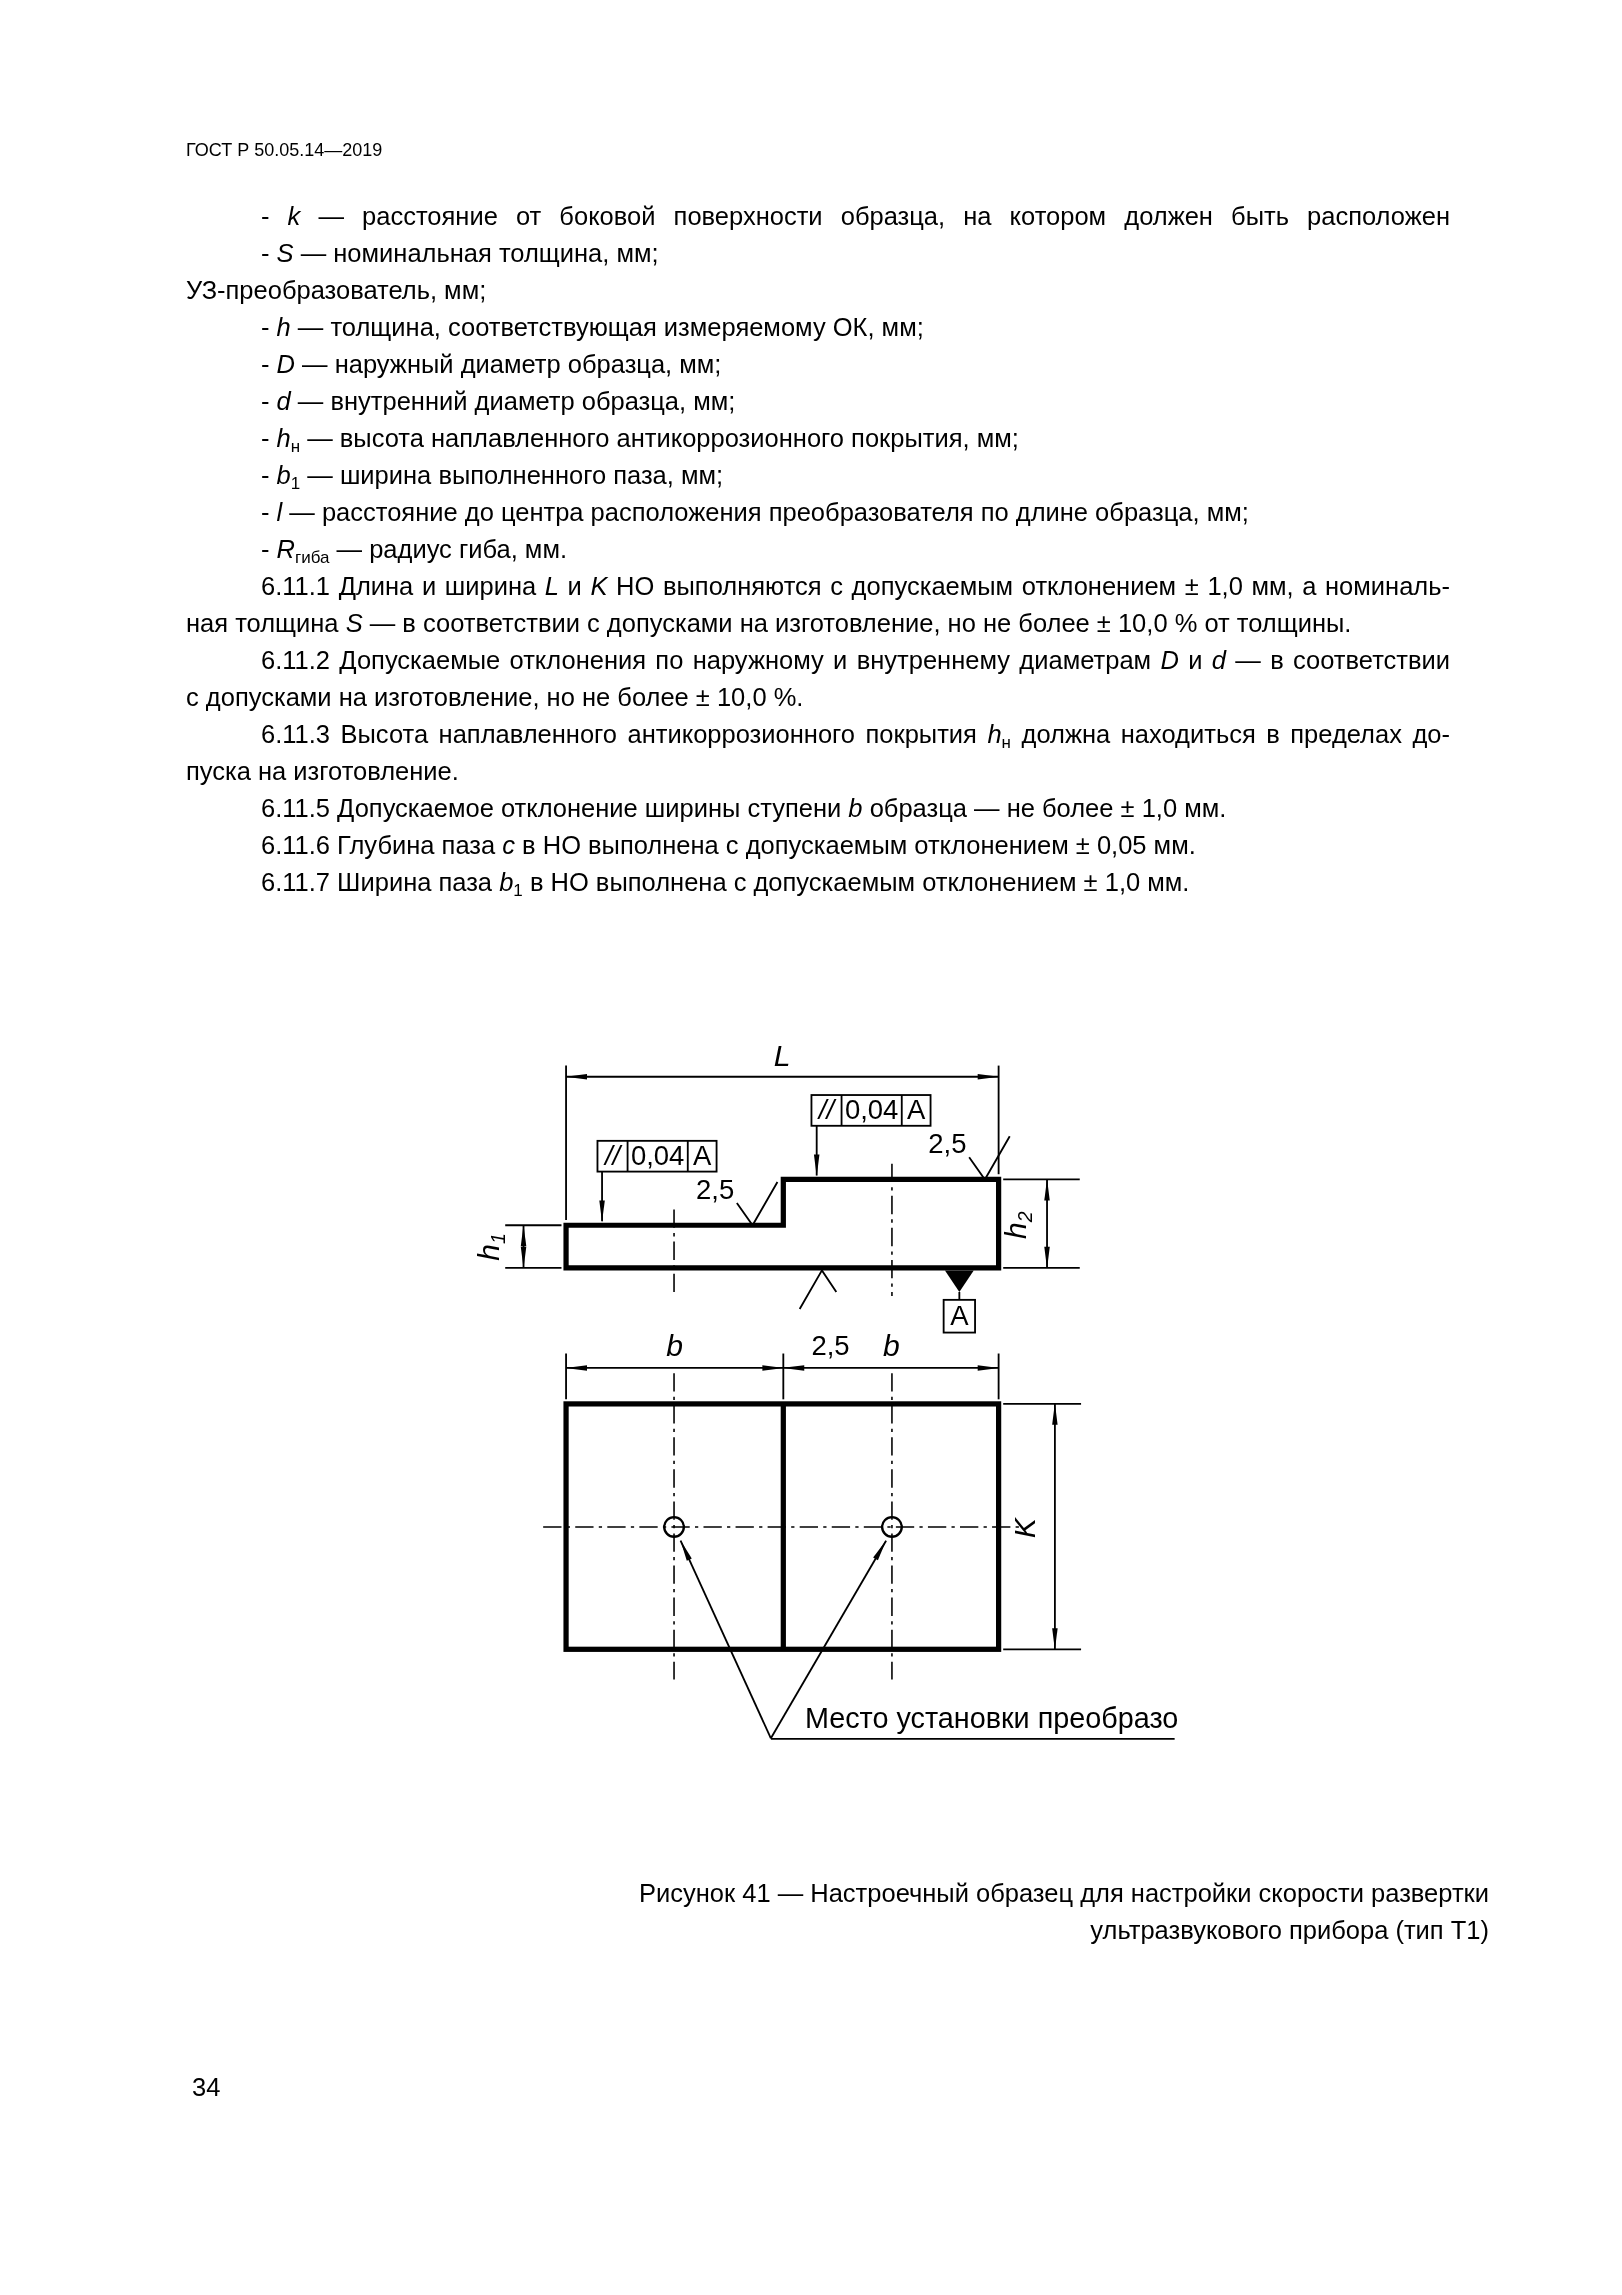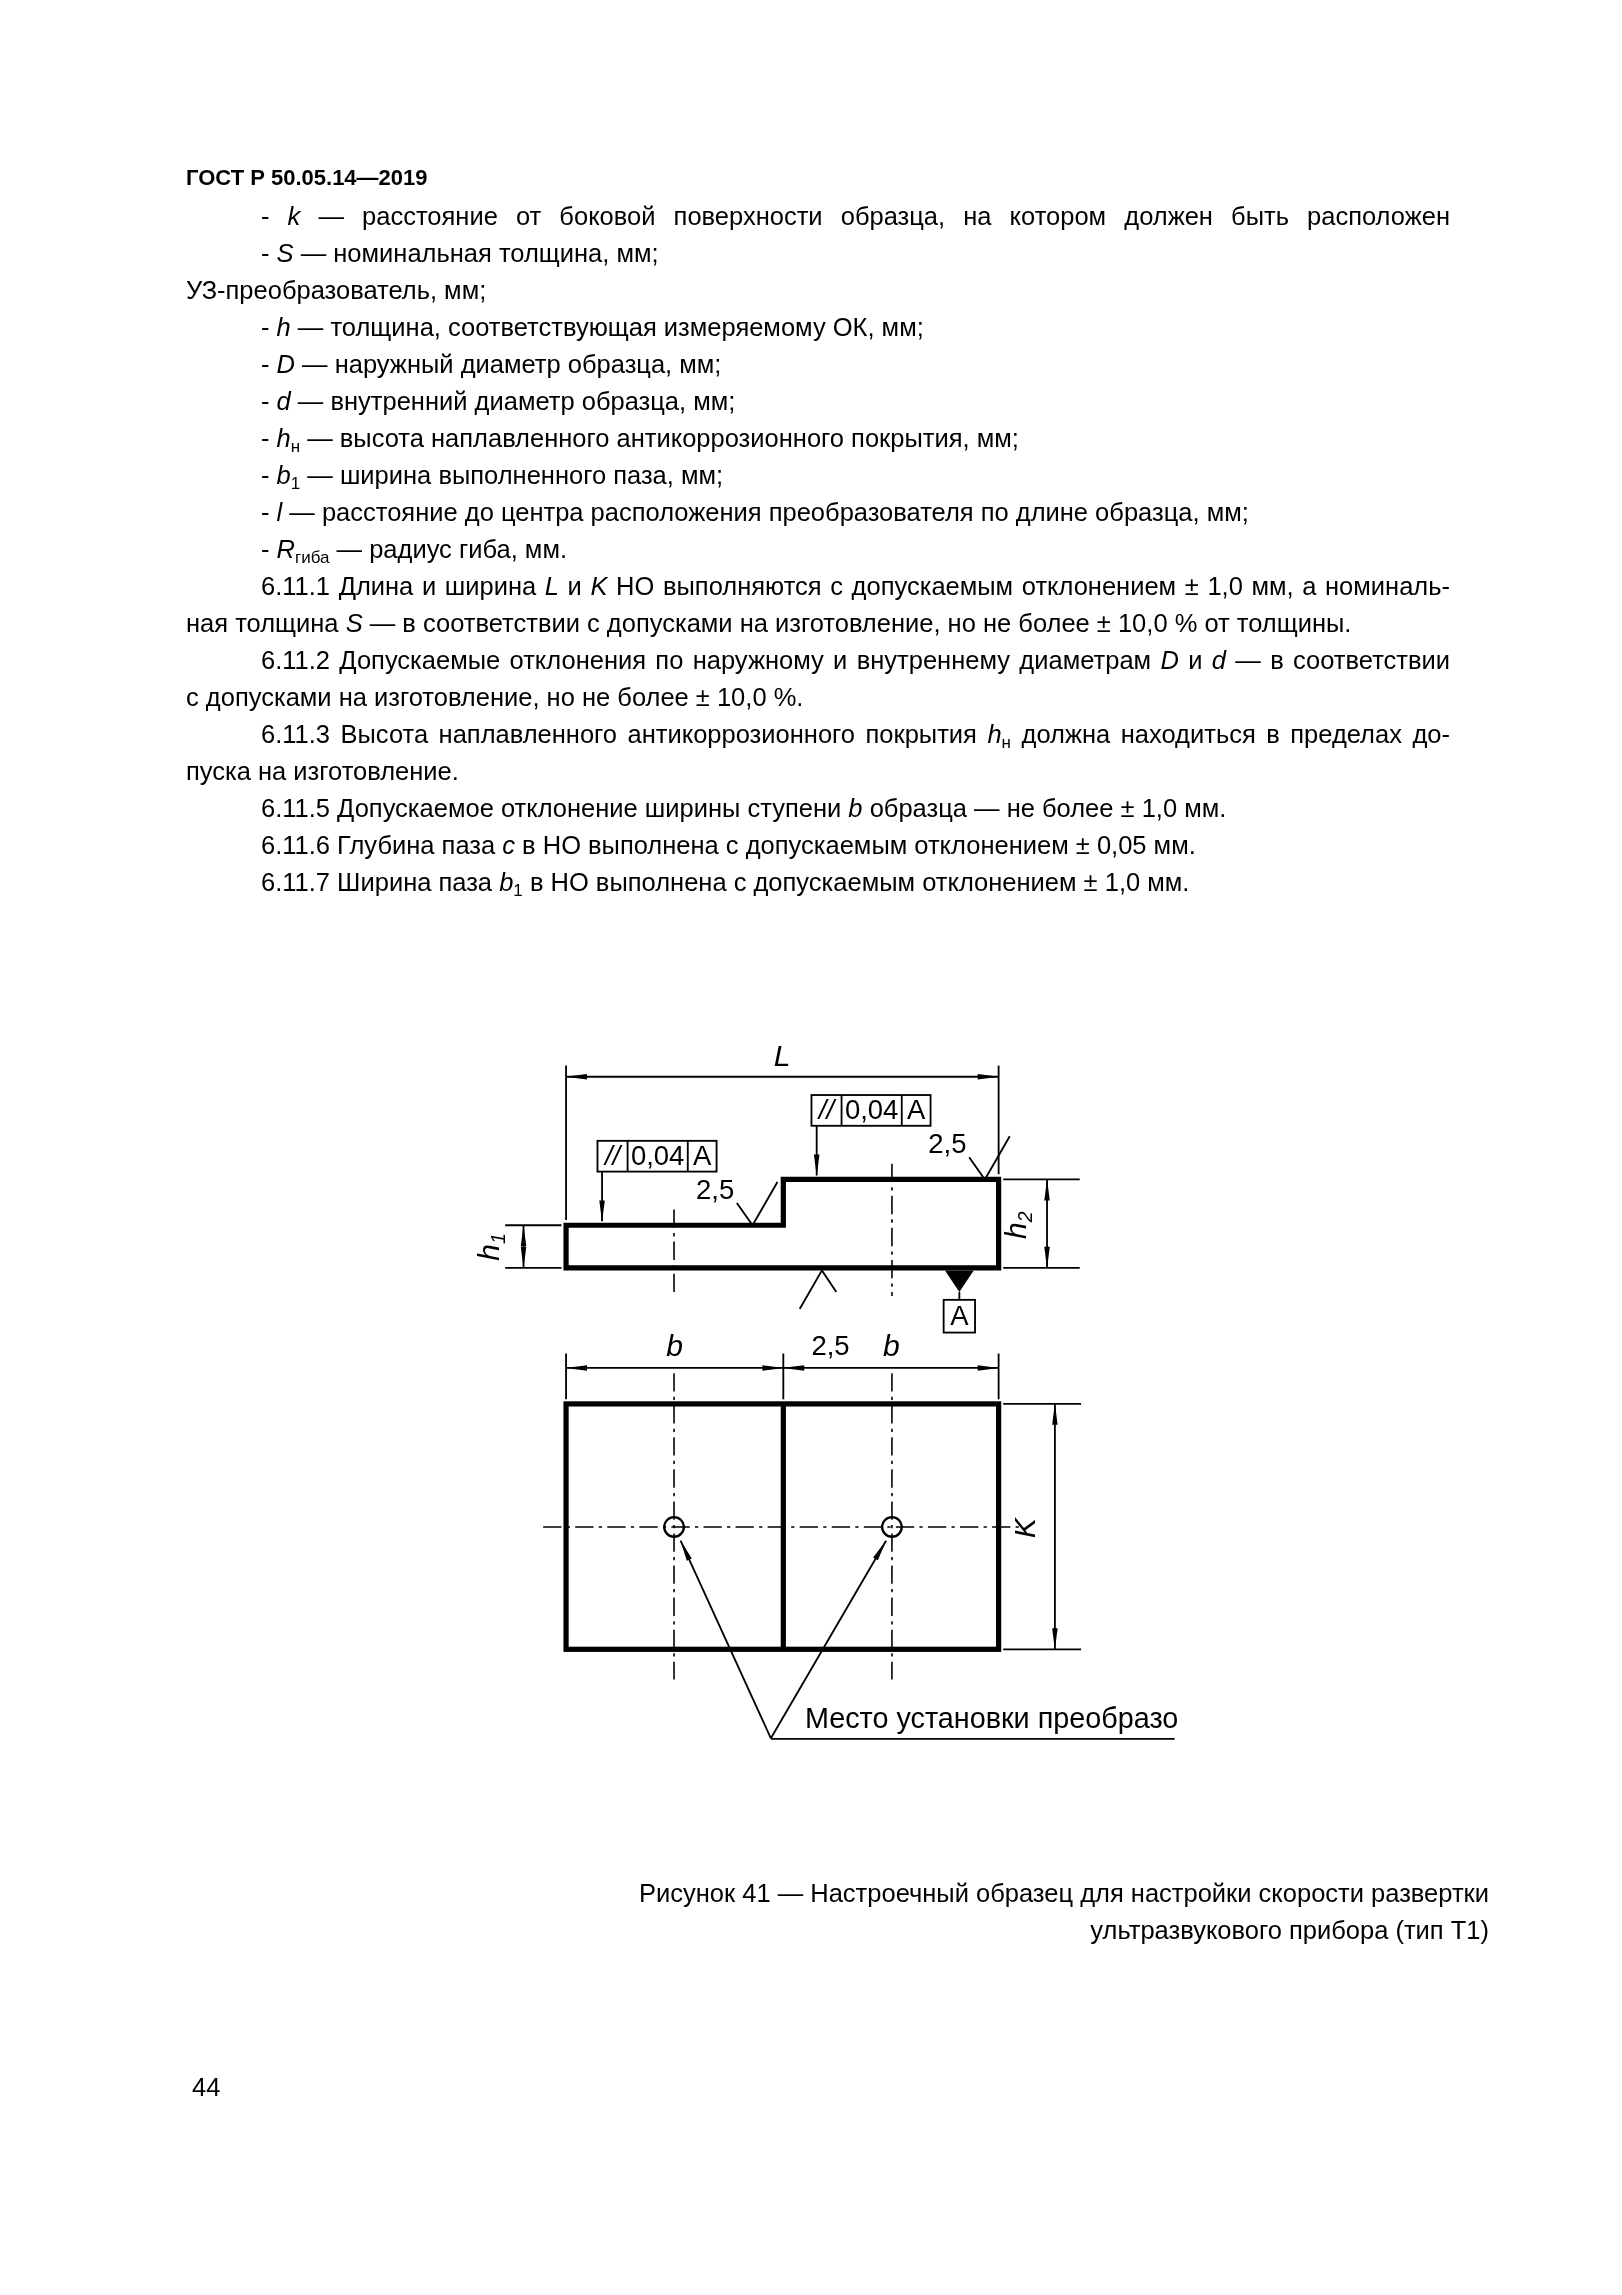--- a/index.html
+++ b/index.html
@@ -1,18 +1,18 @@
 <!DOCTYPE html>
 <html style="font-size:10.5px"><head>
 <meta charset="utf-8">
 <style>
   html,body{margin:0;padding:0;background:#ffffff;}
   body{width:1623px;height:2295px;position:relative;font-family:"Liberation Sans",sans-serif;color:#000;}
   .page{position:absolute;left:0;top:0;width:1623px;height:2295px;background:#fff;overflow:hidden;}
-  .doc-header{position:absolute;left:186px;top:165px;font-size:22px;font-weight:bold;white-space:nowrap;}
+  .doc-header{position:absolute;left:186px;top:140px;font-size:18px;font-weight:normal;white-space:nowrap;}
   .body-text{position:absolute;left:186px;top:198px;width:1264px;}
   .tl{height:37px;line-height:37px;font-size:25.5px;white-space:nowrap;}
   .tl.ind{padding-left:75px;}
   .tl.just{white-space:normal;text-align:justify;text-align-last:justify;}
   .it{font-style:italic;}
   .sb{font-size:17px;position:relative;top:5.2px;}
   .figure-wrap{position:absolute;left:458px;top:1008px;width:720px;height:746px;}
   .caption{position:absolute;left:225px;top:1875px;width:1264px;text-align:right;font-size:25.5px;line-height:37px;}
   .page-number{position:absolute;left:192px;top:2073px;font-size:25.5px;}
   svg text{font-family:"Liberation Sans",sans-serif;fill:#000;}
@@ -151,16 +151,16 @@
       <line class="thin" x1="1178" y1="2657" x2="1795" y2="2657"></line>
       <text class="note" x="1230" y="2641" text-anchor="start">Место установки преобразователя</text>
     </svg>
   </div>
 
   <div class="caption">
     <div>Рисунок 41 — Настроечный образец для настройки скорости развертки</div>
     <div>ультразвукового прибора (тип Т1)</div>
   </div>
 
-  <div class="page-number">44</div>
+  <div class="page-number">34</div>
 
 </div>
 
 
 </body></html>

